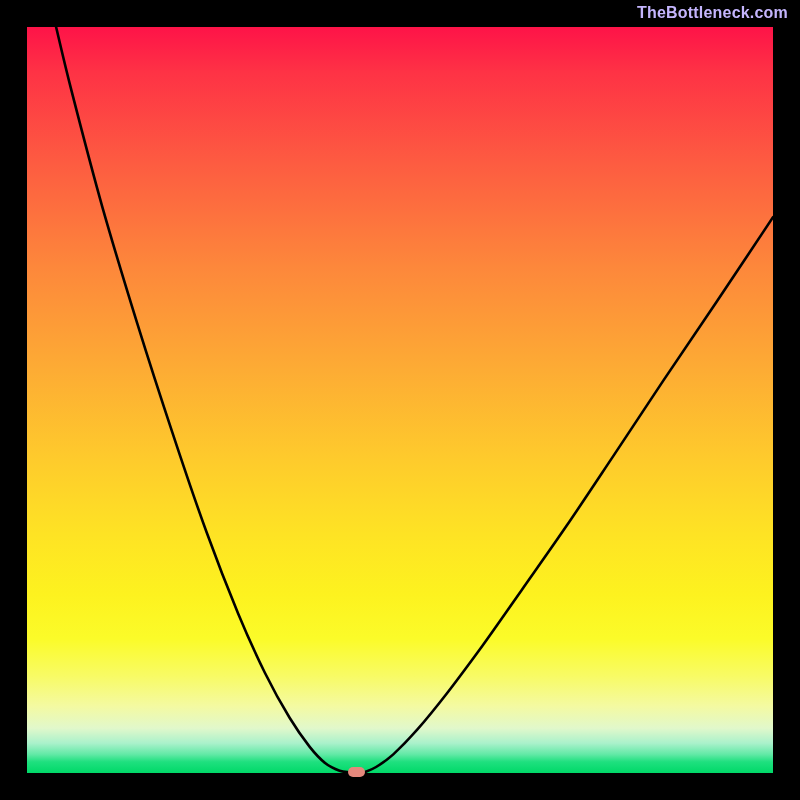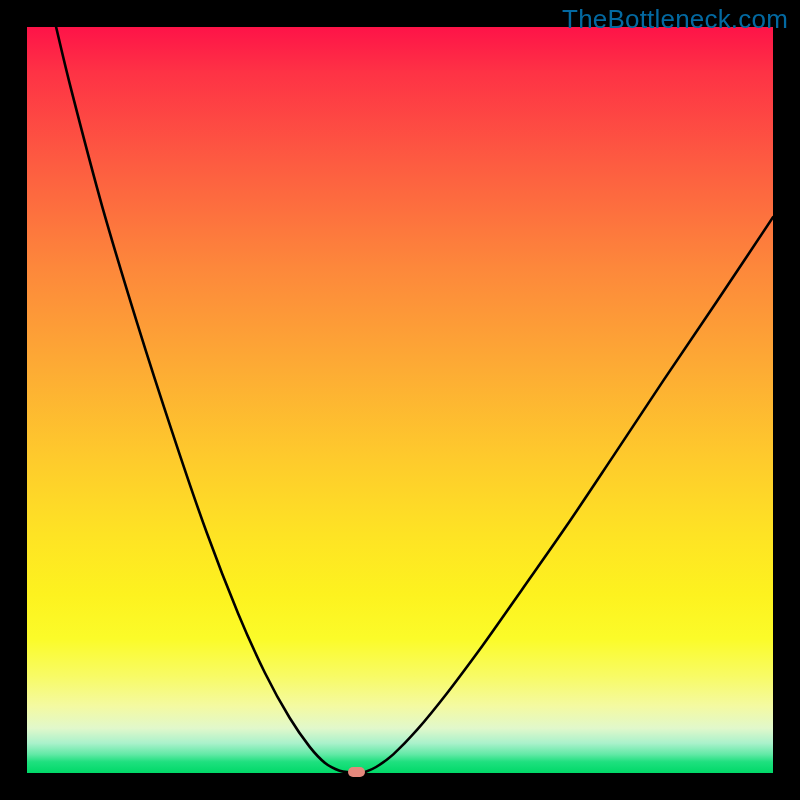--- a/index.html
+++ b/index.html
@@ -14,23 +14,23 @@
   .frame {
     position: relative;
     width: 800px;
     height: 800px;
     background: #000;
   }
   .watermark {
     position: absolute;
     top: 4px;
     right: 12px;
-    color: #0369a1;
-    font-size: 26px;
-    font-weight: 400;
+    color: #c4b5fd;
+    font-size: 16px;
+    font-weight: 700;
     letter-spacing: 0.2px;
     z-index: 5;
   }
   .plot-area {
     position: absolute;
     left: 27px;
     top: 27px;
     width: 746px;
     height: 746px;
     

